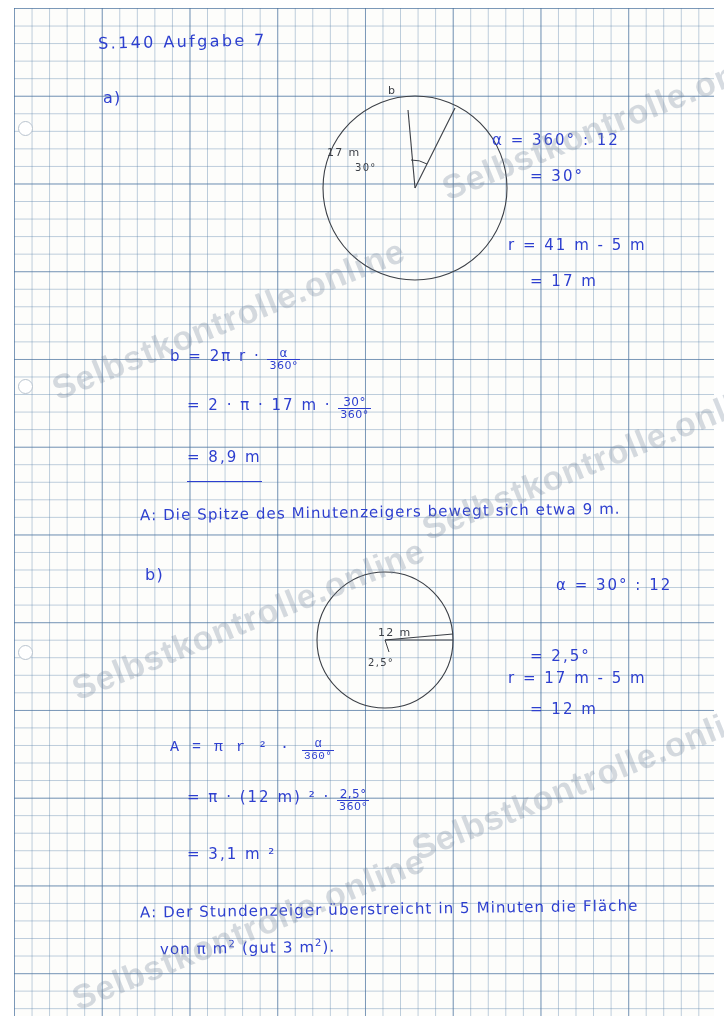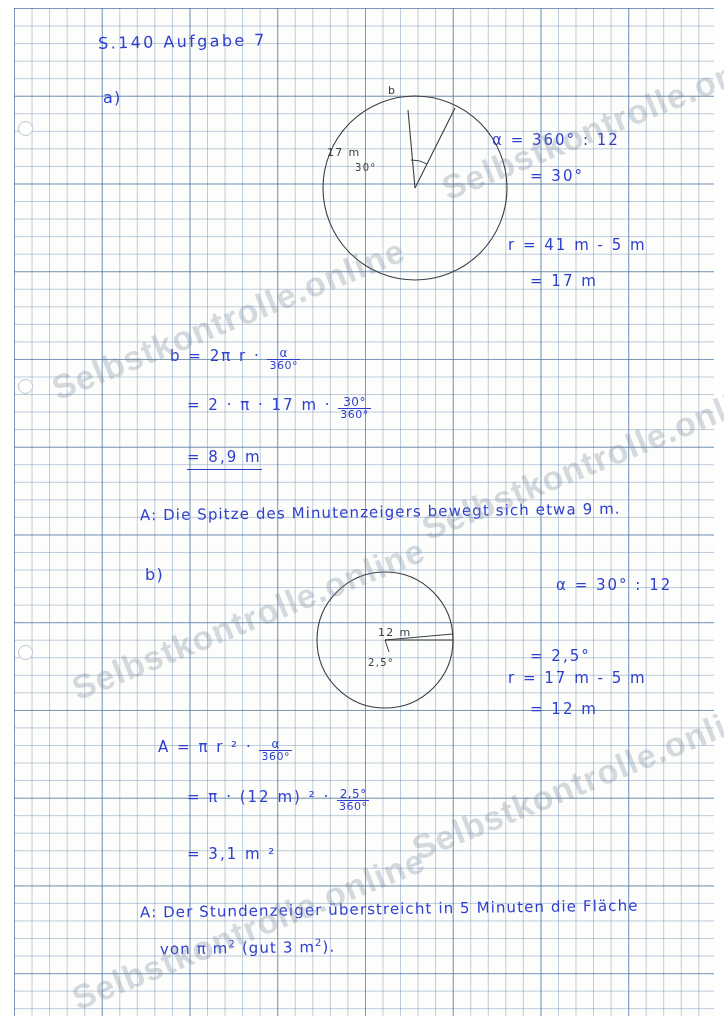--- a/index.html
+++ b/index.html
@@ -45,21 +45,21 @@
   .sz11{font-size:11px;}
   .sz10{font-size:10px;}
   .slant{transform:rotate(-1.2deg);}
   .slant2{transform:rotate(-0.8deg);}
 
   
   .frac{display:inline-block;text-align:center;vertical-align:-0.55em;
         line-height:1.0;letter-spacing:0.5px;}
   .frac .num{display:block;font-size:12px;padding:0 2px;}
   .frac .den{display:block;font-size:11px;border-top:1.4px solid #2d3fcf;padding:0 2px;}
-  .ul2{border-bottom:1.4px solid #2d3fcf;padding-bottom:3px;}
+  .ul2{border-bottom:1.4px solid #2d3fcf;padding-bottom:15px;}
 
   svg{position:absolute;overflow:visible;}
 
   
   .wm{position:absolute;color:rgba(120,135,155,.30);
       font-family:"Liberation Sans", sans-serif;font-size:34px;
       font-weight:600;letter-spacing:1px;transform:rotate(-22deg);
       white-space:nowrap;pointer-events:none;}
 </style>
 </head>
@@ -134,21 +134,21 @@
     <path d="M 100 72 L 104 84" fill="none" stroke="#3b3f46" stroke-width="1"></path>
   </svg>
   <div class="hw pencil sz11" style="left:378px;top:626px;">12 m</div>
   <div class="hw pencil sz10" style="left:368px;top:657px;">2,5°</div>
 
   <div class="hw ink sz15" style="left:508px;top:576px;letter-spacing:2px;margin-left:48px;">α = 30° : 12</div>
   <div class="hw ink sz15" style="left:530px;top:611px;letter-spacing:2px;margin-top:36px;">= 2,5°</div>
   <div class="hw ink sz15" style="left:508px;top:669px;letter-spacing:2px;">r = 17 m - 5 m</div>
   <div class="hw ink sz15" style="left:530px;top:700px;letter-spacing:2px;">= 12 m</div>
 
-  <div class="hw ink sz15" style="left:158px;top:738px;letter-spacing:2px;">
+  <div class="hw ink sz15" style="left:170px;top:738px;letter-spacing:2px;font-family:Liberation Mono, monospace;">
     <span>A =</span>
     <span>π r ²  ·</span>
     <span class="frac">
       <span class="num">α</span>
       <span class="den">360°</span>
     </span>
   </div>
 
   <div class="hw ink sz15" style="left:187px;top:788px;letter-spacing:2px;">
     <span>=</span>

